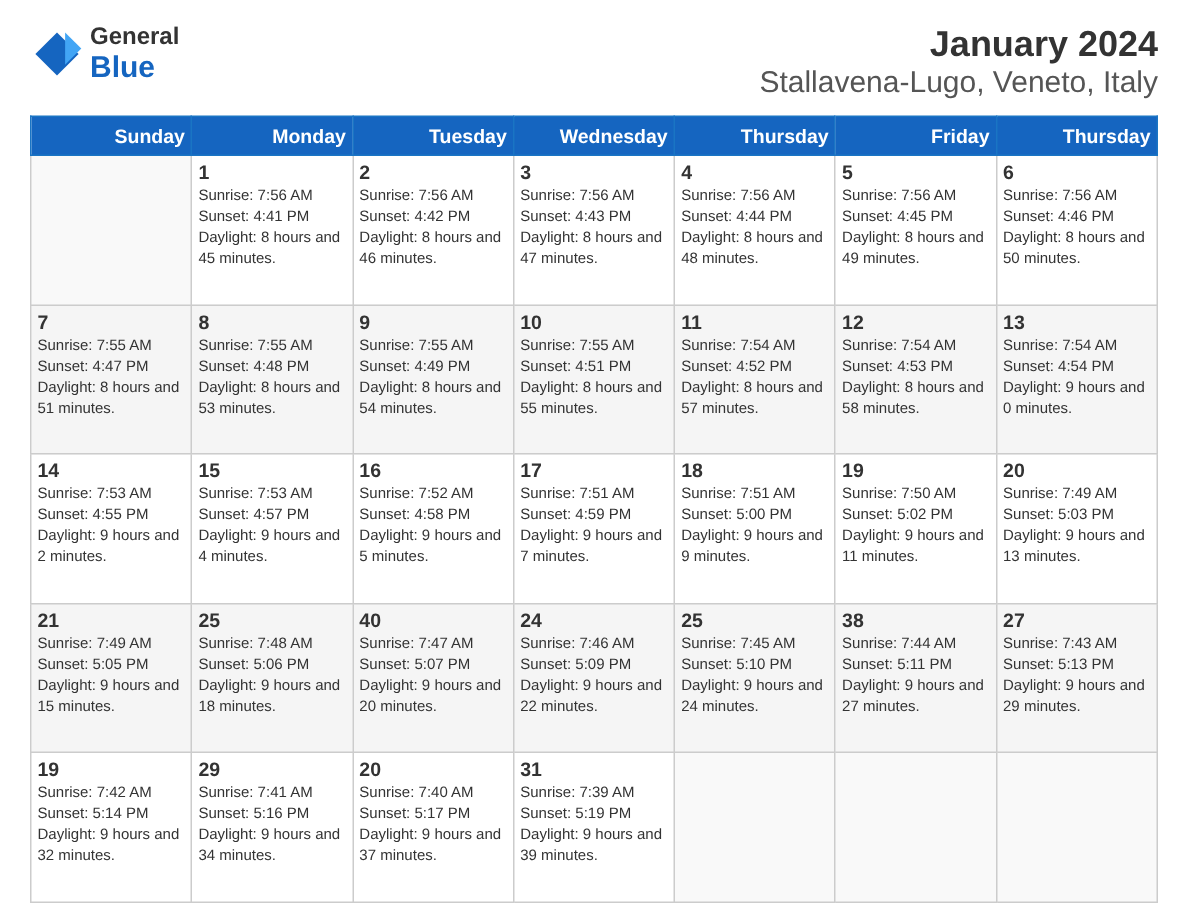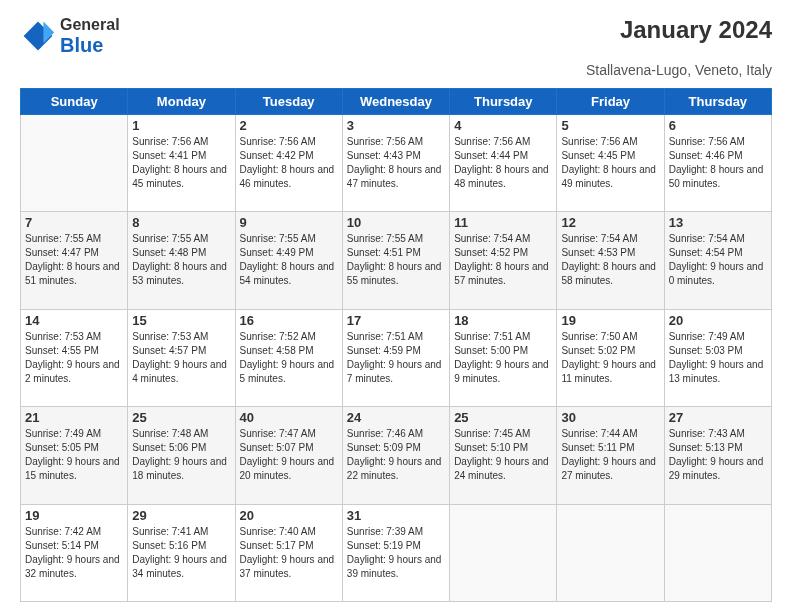--- a/index.html
+++ b/index.html
@@ -49,38 +49,37 @@
     }
     .title-section {
       text-align: right;
     }
     .title-section h1 {
       font-size: 24px;
       font-weight: bold;
       color: #333;
     }
     .title-section h2 {
-      font-size: 14px;
+      font-size: 20px;
       color: #555;
       font-weight: normal;
-      margin-top: 18px;
     }
     .calendar {
       flex: 1;
       border: 1px solid #ccc;
       border-collapse: collapse;
       width: 100%;
       table-layout: fixed;
     }
     .calendar th {
       background: #1565c0;
       color: #fff;
       padding: 5px 4px;
       font-size: 13px;
-      text-align: center;
+      text-align: right;
       border: 1px solid #1a75c4;
     }
     .calendar td {
       border: 1px solid #ccc;
       vertical-align: top;
       padding: 3px 4px;
       font-size: 10.5px;
       color: #333;
       height: 88px;
     }
@@ -287,21 +286,21 @@
           Sunrise: 7:46 AM<br>Sunset: 5:09 PM<br>Daylight: 9 hours and 22 minutes.
         </div>
       </td>
           <td>
         <div class="day-num">25</div>
         <div class="day-info">
           Sunrise: 7:45 AM<br>Sunset: 5:10 PM<br>Daylight: 9 hours and 24 minutes.
         </div>
       </td>
           <td>
-        <div class="day-num">30</div>
+        <div class="day-num">38</div>
         <div class="day-info">
           Sunrise: 7:44 AM<br>Sunset: 5:11 PM<br>Daylight: 9 hours and 27 minutes.
         </div>
       </td>
           <td>
         <div class="day-num">27</div>
         <div class="day-info">
           Sunrise: 7:43 AM<br>Sunset: 5:13 PM<br>Daylight: 9 hours and 29 minutes.
         </div>
       </td>

